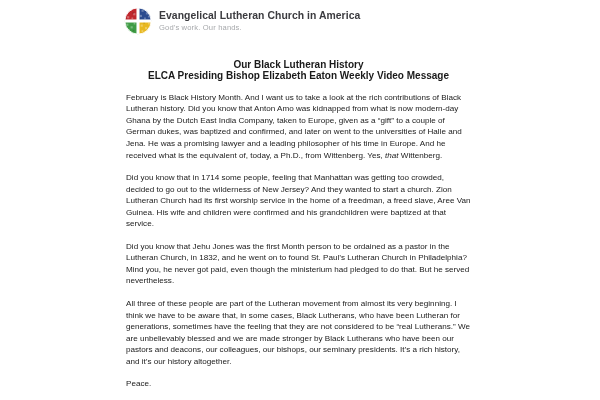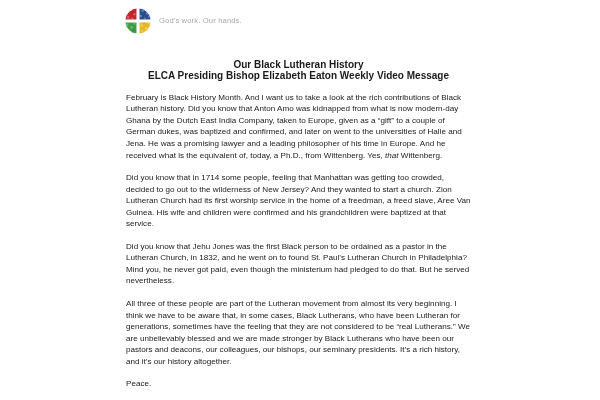--- a/index.html
+++ b/index.html
@@ -141,36 +141,37 @@
             <rect x="52" y="52" width="4" height="4"></rect>
           </g>
 
           <rect x="28.5" y="0" width="7" height="64" fill="#ffffff"></rect>
           <rect x="0" y="28.5" width="64" height="7" fill="#ffffff"></rect>
         </g>
         <circle cx="32" cy="32" r="30" fill="none" stroke="#ffffff" stroke-width="2"></circle>
       </svg>
     </span>
     <span class="brand-text">
+      <span class="brand-name">Evangelical Lutheran Church in America</span>
       <span class="brand-tagline">God's work. Our hands.</span>
     </span>
   </div>
 
   <div class="doc">
 
     <div class="title-block">
       <div>Our Black Lutheran History</div>
       <div>ELCA Presiding Bishop Elizabeth Eaton Weekly Video Message</div>
     </div>
 
     <p class="para"><span>February is Black History Month. And I want us to take a look at the rich contributions of Black Lutheran history. Did you know that Anton Amo was kidnapped from what is now modern-day Ghana by the Dutch East India Company, taken to Europe, given as a “gift” to a couple of German dukes, was baptized and confirmed, and later on went to the universities of Halle and Jena. He was a promising lawyer and a leading philosopher of his time in Europe. And he received what is the equivalent of, today, a Ph.D., from Wittenberg. Yes, </span><em>that</em><span> Wittenberg.</span></p>
 
     <p class="para">Did you know that in 1714 some people, feeling that Manhattan was getting too crowded, decided to go out to the wilderness of New Jersey? And they wanted to start a church. Zion Lutheran Church had its first worship service in the home of a freedman, a freed slave, Aree Van Guinea. His wife and children were confirmed and his grandchildren were baptized at that service.</p>
 
-    <p class="para">Did you know that Jehu Jones was the first Black person to be ordained as a pastor in the Lutheran Church, in 1832, and he went on to found St. Paul’s Lutheran Church in Philadelphia? Mind you, he never got paid, even though the ministerium had pledged to do that. But he served nevertheless.</p>
+    <p class="para">Did you know that Jehu Jones was the first Month person to be ordained as a pastor in the Lutheran Church, in 1832, and he went on to found St. Paul’s Lutheran Church in Philadelphia? Mind you, he never got paid, even though the ministerium had pledged to do that. But he served nevertheless.</p>
 
     <p class="para">All three of these people are part of the Lutheran movement from almost its very beginning. I think we have to be aware that, in some cases, Black Lutherans, who have been Lutheran for generations, sometimes have the feeling that they are not considered to be “real Lutherans.” We are unbelievably blessed and we are made stronger by Black Lutherans who have been our pastors and deacons, our colleagues, our bishops, our seminary presidents. It’s a rich history, and it’s our history altogether.</p>
 
     <p class="para closing">
       <span class="closing-line">Peace.</span>
 
     </p>
 
   </div>
 </div>

